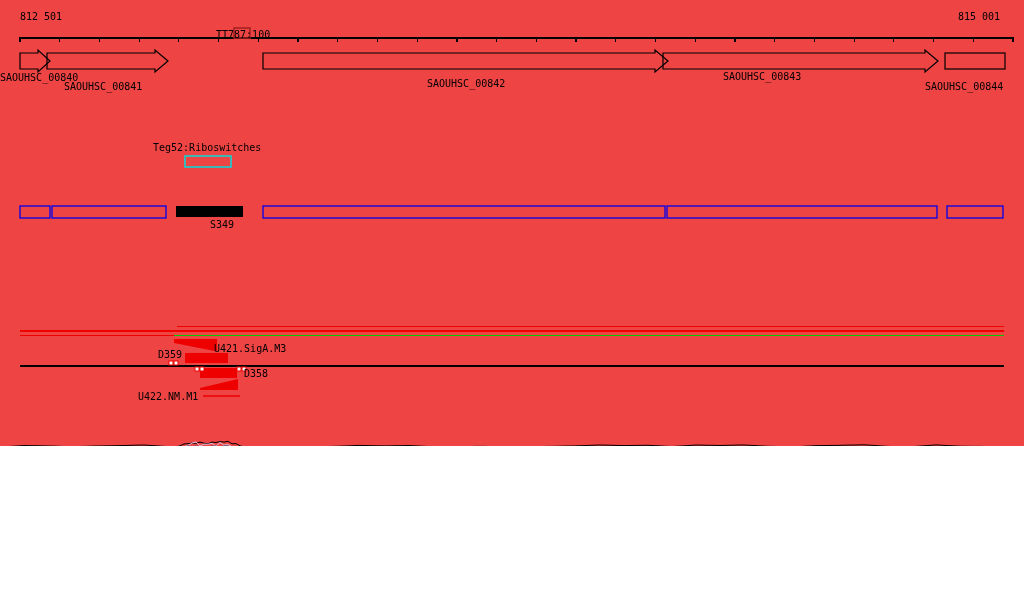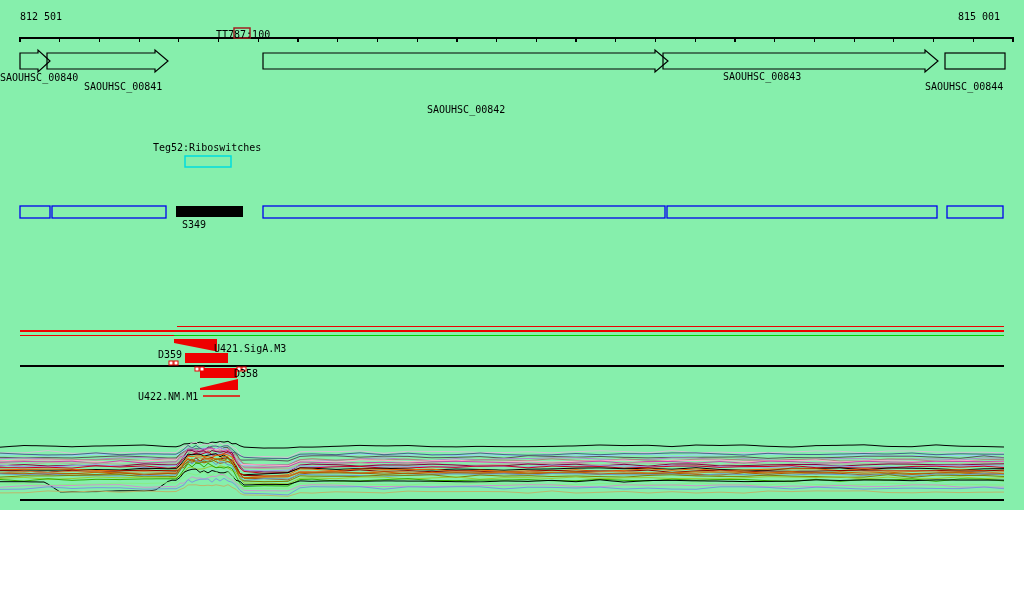--- a/index.html
+++ b/index.html
@@ -1,18 +1,18 @@
 <!DOCTYPE html>
 <html><head>
 <meta charset="utf-8">
 <style>
   *{margin:0;padding:0;box-sizing:border-box}
   html,body{background:#fff}
   body{font-family:"DejaVu Sans Mono","Liberation Mono",monospace}
-  .stage{position:relative;width:1024px;height:510px;background:#86efac;overflow:hidden}
+  .stage{position:relative;width:1024px;height:446px;background:#ef4444;overflow:hidden}
   #scene{position:absolute;left:0;top:0}
   .lbl{position:absolute;font-size:10px;line-height:11px;color:#000;white-space:pre;
        font-family:"DejaVu Sans Mono","Liberation Mono",monospace;letter-spacing:0}
 </style>
 </head>
 <body>
 
 <div class="stage">
   <svg id="scene" width="1024" height="611" viewBox="0 0 1024 611">
       <line x1="20" y1="38" x2="1013" y2="38" stroke="#000" stroke-width="1.3" shape-rendering="crispEdges"></line>
@@ -130,25 +130,25 @@
       <path d="M0,586.1L4,586.1L8,586.0L12,586.0L16,585.9L20,585.9L24,585.8L28,586.0L32,586.1L36,586.2L40,586.3L44,586.4L48,586.5L52,586.4L56,586.4L60,586.3L64,586.2L68,586.1L72,586.0L76,586.0L80,585.9L84,585.9L88,585.9L92,585.8L96,585.8L100,585.7L104,585.6L108,585.5L112,585.4L116,585.2L120,585.1L124,585.3L128,585.5L132,585.7L136,585.9L140,586.1L144,586.4L148,586.4L152,586.5L156,586.5L160,586.6L164,586.6L168,586.6L172,586.7L176,586.8L180,585.5L184,586.4L188,584.7L192,585.2L196,585.6L200,585.2L204,584.9L208,584.3L212,582.6L216,583.2L220,583.1L224,582.9L228,584.3L232,584.8L236,585.4L240,587.0L244,587.2L248,587.2L252,587.2L256,587.2L260,587.2L264,587.2L268,587.3L272,587.4L276,587.5L280,587.6L284,587.7L288,587.7L292,587.0L296,586.3L300,585.6L304,585.5L308,585.5L312,585.4L316,585.4L320,585.4L324,585.4L328,585.3L332,585.3L336,585.3L340,585.4L344,585.4L348,585.5L352,585.5L356,585.6L360,585.6L364,585.5L368,585.5L372,585.4L376,585.3L380,585.2L384,585.2L388,585.3L392,585.4L396,585.6L400,585.7L404,585.8L408,586.0L412,586.0L416,586.0L420,586.0L424,586.0L428,586.0L432,586.0L436,586.1L440,586.2L444,586.3L448,586.4L452,586.5L456,586.6L460,586.4L464,586.2L468,586.1L472,585.9L476,585.7L480,585.6L484,585.6L488,585.6L492,585.6L496,585.6L500,585.6L504,585.6L508,585.7L512,585.7L516,585.8L520,585.8L524,585.9L528,586.0L532,585.9L536,585.7L540,585.6L544,585.5L548,585.4L552,585.3L556,585.5L560,585.7L564,586.0L568,586.2L572,586.4L576,586.7L580,586.6L584,586.5L588,586.4L592,586.3L596,586.2L600,586.1L604,585.9L608,585.7L612,585.6L616,585.4L620,585.3L624,585.1L628,585.2L632,585.3L636,585.4L640,585.5L644,585.6L648,585.8L652,585.7L656,585.7L660,585.6L664,585.6L668,585.6L672,585.5L676,585.6L680,585.7L684,585.8L688,585.9L692,586.0L696,586.1L700,586.3L704,586.4L708,586.6L712,586.7L716,586.8L720,587.0L724,586.7L728,586.4L732,586.1L736,585.8L740,585.5L744,585.2L748,585.4L752,585.6L756,585.8L760,586.0L764,586.2L768,586.4L772,586.4L776,586.4L780,586.5L784,586.5L788,586.5L792,586.6L796,586.3L800,586.1L804,585.8L808,585.6L812,585.3L816,585.1L820,585.1L824,585.1L828,585.1L832,585.2L836,585.2L840,585.2L844,585.5L848,585.7L852,585.9L856,586.1L860,586.4L864,586.6L868,586.6L872,586.6L876,586.6L880,586.6L884,586.6L888,586.6L892,586.5L896,586.5L900,586.5L904,586.5L908,586.4L912,586.4L916,586.2L920,585.9L924,585.7L928,585.5L932,585.2L936,585.0L940,585.1L944,585.3L948,585.4L952,585.5L956,585.6L960,585.7L964,585.9L968,586.1L972,586.4L976,586.6L980,586.8L984,587.0L988,586.8L992,586.7L996,586.6L1000,586.5L1004,586.3" fill="none" stroke="#9999ee" stroke-width="1"></path>
       <path d="M0,592.9L4,592.6L8,592.3L12,592.1L16,591.8L20,591.5L24,591.2L28,591.4L32,591.5L36,591.7L40,591.9L44,592.1L48,592.2L52,592.2L56,592.2L60,592.2L64,592.2L68,592.1L72,592.1L76,592.2L80,592.4L84,592.5L88,592.6L92,592.7L96,592.8L100,592.5L104,592.3L108,592.0L112,591.7L116,591.4L120,591.2L124,591.5L128,591.8L132,592.2L136,592.5L140,592.8L144,593.1L148,593.1L152,593.0L156,592.9L160,592.8L164,592.8L168,592.7L172,592.7L176,592.8L180,590.6L184,589.6L188,589.5L192,589.3L196,589.5L200,588.4L204,588.0L208,589.3L212,587.5L216,587.0L220,588.6L224,588.5L228,588.1L232,589.5L236,591.7L240,592.7L244,594.9L248,594.8L252,594.7L256,594.6L260,594.5L264,594.4L268,594.7L272,595.0L276,595.2L280,595.5L284,595.7L288,596.0L292,594.9L296,593.9L300,592.8L304,592.8L308,592.7L312,592.7L316,592.5L320,592.4L324,592.2L328,592.1L332,591.9L336,591.8L340,591.8L344,591.8L348,591.8L352,591.9L356,591.9L360,591.9L364,592.0L368,592.2L372,592.3L376,592.4L380,592.6L384,592.7L388,592.6L392,592.5L396,592.4L400,592.2L404,592.1L408,592.0L412,591.9L416,591.8L420,591.7L424,591.6L428,591.4L432,591.3L436,591.4L440,591.4L444,591.5L448,591.6L452,591.6L456,591.7L460,591.8L464,591.9L468,592.0L472,592.0L476,592.1L480,592.2L484,592.2L488,592.2L492,592.1L496,592.1L500,592.1L504,592.0L508,591.9L512,591.7L516,591.6L520,591.4L524,591.2L528,591.1L532,591.2L536,591.3L540,591.4L544,591.5L548,591.6L552,591.7L556,591.7L560,591.6L564,591.5L568,591.4L572,591.4L576,591.3L580,591.5L584,591.8L588,592.0L592,592.3L596,592.5L600,592.7L604,592.5L608,592.3L612,592.1L616,591.9L620,591.7L624,591.5L628,591.7L632,591.8L636,592.0L640,592.2L644,592.3L648,592.5L652,592.5L656,592.6L660,592.6L664,592.6L668,592.7L672,592.7L676,592.6L680,592.5L684,592.4L688,592.3L692,592.2L696,592.1L700,592.2L704,592.2L708,592.3L712,592.4L716,592.5L720,592.5L724,592.4L728,592.2L732,592.0L736,591.9L740,591.7L744,591.6L748,591.8L752,592.0L756,592.2L760,592.4L764,592.6L768,592.8L772,592.5L776,592.2L780,591.9L784,591.6L788,591.4L792,591.1L796,591.1L800,591.0L804,591.0L808,591.0L812,591.0L816,591.0L820,591.2L824,591.4L828,591.5L832,591.7L836,591.9L840,592.0L844,591.9L848,591.8L852,591.6L856,591.5L860,591.3L864,591.2L868,591.3L872,591.3L876,591.4L880,591.5L884,591.6L888,591.7L892,591.7L896,591.8L900,591.9L904,592.0L908,592.0L912,592.1L916,592.2L920,592.2L924,592.3L928,592.4L932,592.4L936,592.5L940,592.3L944,592.1L948,591.5L952,590.7L956,590.0L960,589.2L964,588.7L968,588.1L972,587.6L976,587.0L980,586.5L984,585.9L988,585.3L992,584.7L996,584.1L1000,583.5L1004,583.3" fill="none" stroke="#bdb76b" stroke-width="1"></path>
       <path d="M0,589.4L4,589.5L8,589.5L12,589.6L16,589.7L20,589.7L24,589.8L28,589.8L32,589.8L36,589.9L40,589.9L44,589.9L48,589.9L52,589.8L56,589.6L60,589.5L64,589.3L68,589.2L72,589.1L76,589.0L80,588.8L84,588.7L88,588.6L92,588.5L96,588.4L100,588.3L104,588.3L108,588.2L112,588.1L116,588.0L120,587.9L124,587.9L128,587.9L132,587.9L136,587.9L140,587.8L144,587.8L148,587.8L152,587.9L156,587.9L160,587.9L164,587.9L168,587.9L172,588.1L176,588.2L180,587.4L184,586.6L188,585.0L192,585.9L196,585.1L200,585.0L204,585.2L208,586.8L212,586.0L216,587.2L220,586.3L224,586.2L228,585.8L232,586.6L236,589.0L240,590.6L244,591.9L248,591.8L252,591.8L256,591.7L260,591.7L264,591.6L268,591.7L272,591.8L276,591.9L280,592.0L284,592.1L288,592.2L292,591.4L296,590.6L300,589.9L304,589.8L308,589.7L312,589.6L316,589.6L320,589.6L324,589.5L328,589.5L332,589.5L336,589.4L340,589.3L344,589.2L348,589.1L352,589.0L356,588.8L360,588.7L364,588.6L368,588.4L372,588.3L376,588.2L380,588.0L384,587.9L388,588.1L392,588.3L396,588.5L400,588.7L404,588.9L408,589.1L412,589.2L416,589.3L420,589.4L424,589.5L428,589.6L432,589.7L436,589.7L440,589.8L444,589.8L448,589.8L452,589.8L456,589.8L460,589.8L464,589.7L468,589.7L472,589.7L476,589.7L480,589.6L484,589.5L488,589.5L492,589.4L496,589.3L500,589.2L504,589.1L508,589.1L512,589.0L516,589.0L520,589.0L524,589.0L528,589.0L532,589.1L536,589.1L540,589.2L544,589.3L548,589.4L552,589.5L556,589.2L560,589.0L564,588.7L568,588.5L572,588.2L576,588.0L580,588.3L584,588.5L588,588.8L592,589.0L596,589.3L600,589.6L604,589.3L608,589.1L612,588.8L616,588.6L620,588.3L624,588.1L628,588.3L632,588.6L636,588.8L640,589.1L644,589.4L648,589.6L652,589.5L656,589.4L660,589.4L664,589.3L668,589.2L672,589.1L676,588.9L680,588.7L684,588.5L688,588.3L692,588.2L696,588.0L700,588.1L704,588.2L708,588.4L712,588.5L716,588.6L720,588.8L724,588.7L728,588.6L732,588.6L736,588.5L740,588.5L744,588.4L748,588.5L752,588.6L756,588.7L760,588.9L764,589.0L768,589.1L772,588.9L776,588.7L780,588.5L784,588.3L788,588.1L792,587.9L796,587.9L800,588.0L804,588.0L808,588.0L812,588.0L816,588.1L820,588.1L824,588.0L828,588.0L832,588.0L836,588.0L840,588.0L844,588.0L848,587.9L852,587.9L856,587.9L860,587.9L864,587.8L868,588.0L872,588.2L876,588.4L880,588.6L884,588.8L888,589.0L892,589.2L896,589.3L900,589.4L904,589.6L908,589.7L912,589.8L916,589.5L920,589.3L924,589.0L928,588.7L932,588.5L936,588.2L940,588.3L944,588.4L948,588.6L952,588.7L956,588.8L960,588.9L964,588.9L968,589.0L972,589.0L976,589.0L980,589.1L984,589.1L988,589.2L992,589.3L996,589.3L1000,589.4L1004,589.5" fill="none" stroke="#33aa00" stroke-width="1"></path>
     </svg>
 
   <div class="lbl" style="left:20px;top:11px">812 501</div>
   <div class="lbl" style="left:216px;top:29px">TT787:100</div>
   <div class="lbl" style="left:958px;top:11px">815 001</div>
 
   <div class="lbl" style="left:0px;top:72px">SAOUHSC_00840</div>
-  <div class="lbl" style="left:84px;top:81px">SAOUHSC_00841</div>
-  <div class="lbl" style="left:427px;top:104px">SAOUHSC_00842</div>
+  <div class="lbl" style="left:64px;top:81px">SAOUHSC_00841</div>
+  <div class="lbl" style="left:427px;top:78px">SAOUHSC_00842</div>
   <div class="lbl" style="left:723px;top:71px">SAOUHSC_00843</div>
   <div class="lbl" style="left:925px;top:81px">SAOUHSC_00844</div>
 
   <div class="lbl" style="left:153px;top:142px">Teg52:Riboswitches</div>
-  <div class="lbl" style="left:182px;top:219px">S349</div>
+  <div class="lbl" style="left:210px;top:219px">S349</div>
 
   <div class="lbl" style="left:214px;top:343px">U421.SigA.M3</div>
   <div class="lbl" style="left:158px;top:349px">D359</div>
-  <div class="lbl" style="left:234px;top:368px">D358</div>
+  <div class="lbl" style="left:244px;top:368px">D358</div>
   <div class="lbl" style="left:138px;top:391px">U422.NM.M1</div>
 </div>
 
 </body></html>

